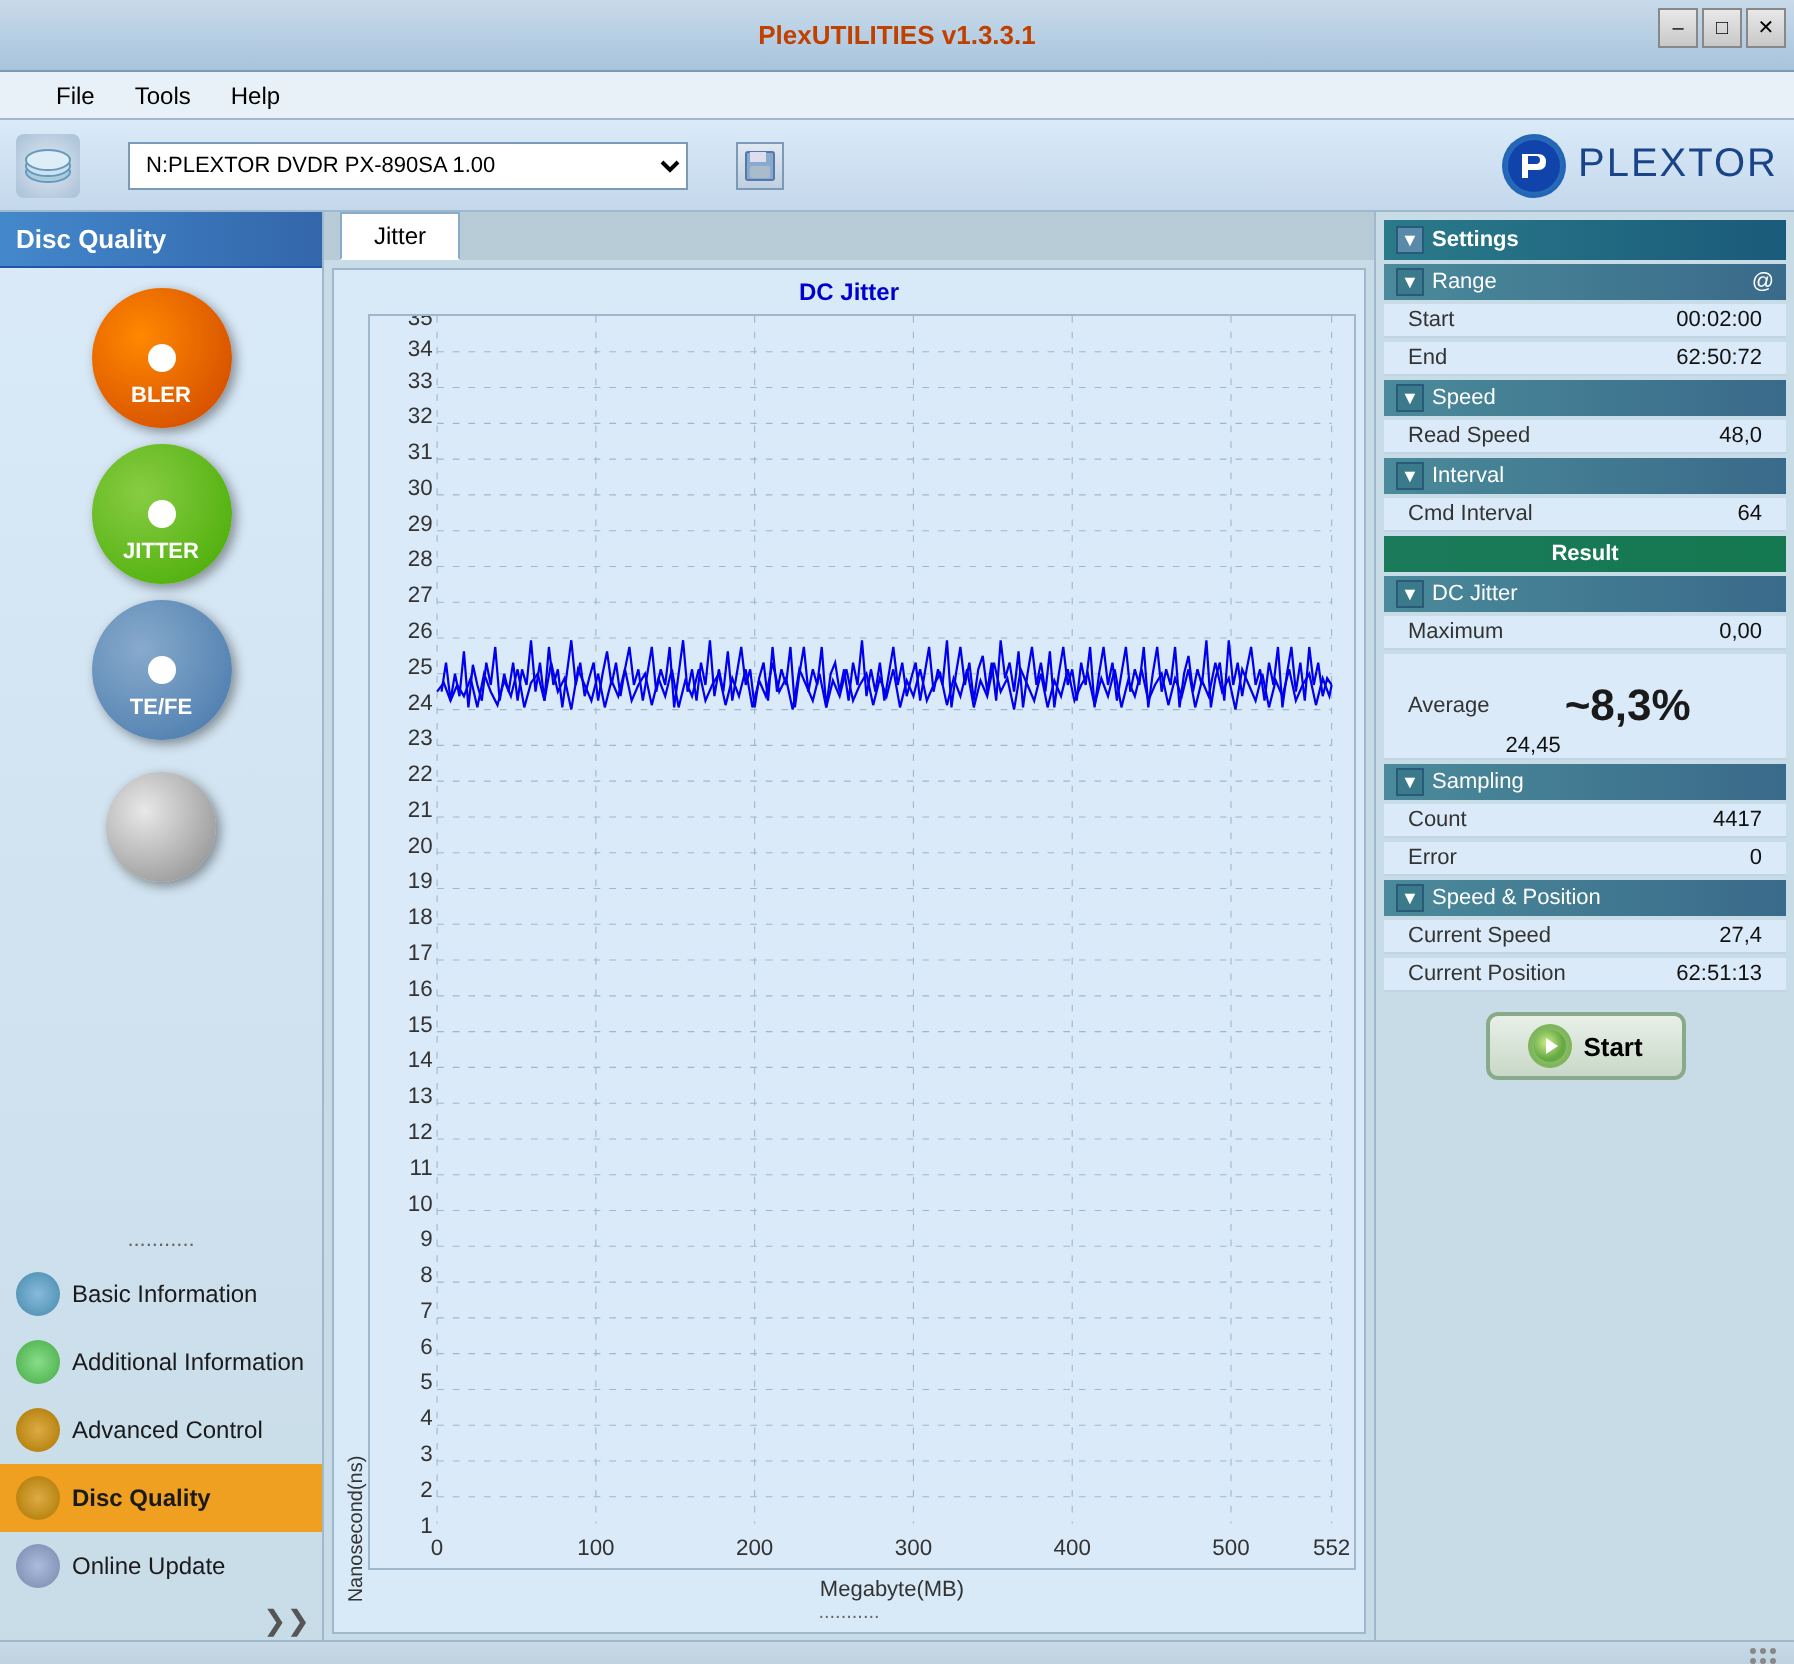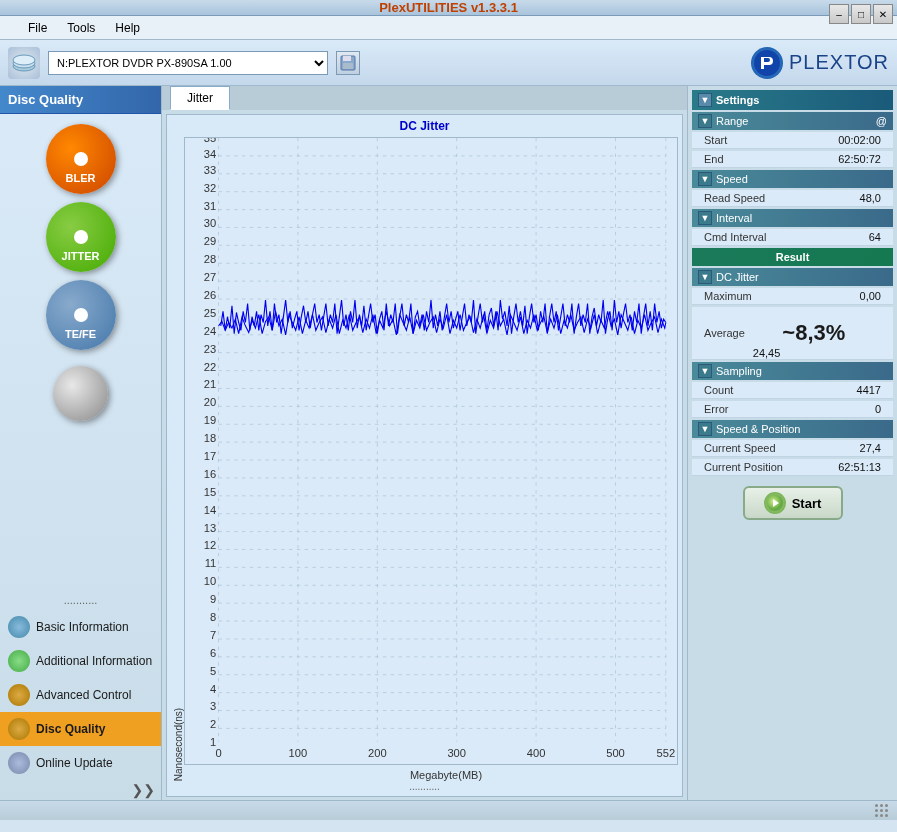--- a/index.html
+++ b/index.html
@@ -8,21 +8,21 @@
       font-size: 12px;
       background: #d4e4f0;
       width: 897px;
       height: 832px;
       overflow: hidden;
     }
 
     
     #titlebar {
       background: linear-gradient(to bottom, #c8daea, #a8c4dc);
-      height: 16px;
+      height: 36px;
       display: flex;
       align-items: center;
       justify-content: center;
       border-bottom: 1px solid #7a9ab8;
       position: relative;
     }
     #titlebar-title {
       font-size: 13px;
       font-weight: normal;
       color: #1a1a1a;
@@ -60,21 +60,21 @@
     }
 
     
     #toolbar {
       background: linear-gradient(to bottom, #daeaf8, #c4d8ec);
       height: 46px;
       display: flex;
       align-items: center;
       padding: 4px 8px;
       border-bottom: 1px solid #a0b8cc;
-      gap: 8px;
+      gap: 24px;
     }
     #drive-icon {
       width: 32px; height: 32px;
       background: radial-gradient(circle, #e0e8f0, #a8c0d8);
       border-radius: 4px;
       display: flex; align-items: center; justify-content: center;
       font-size: 16px;
     }
     #drive-select {
       flex: 1;

